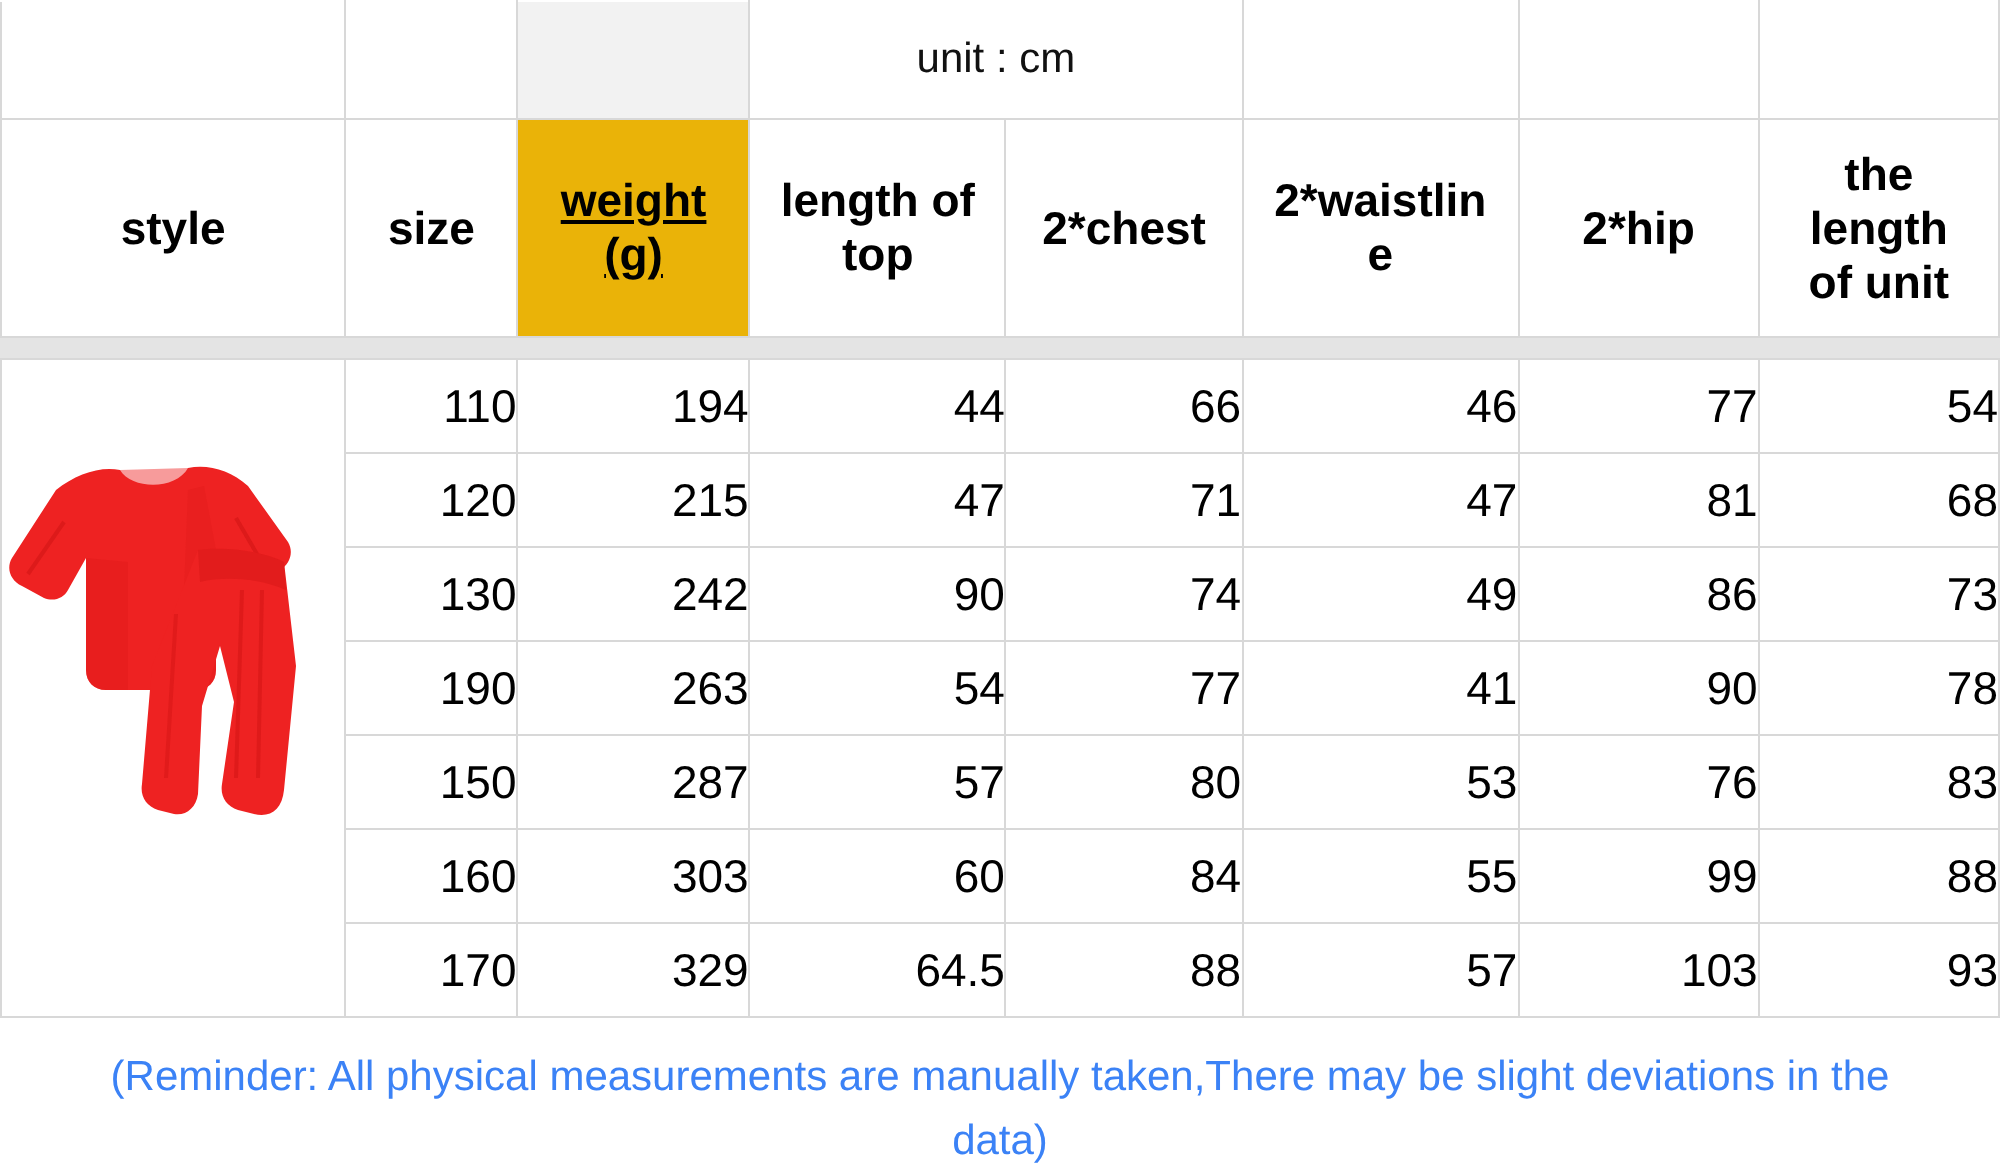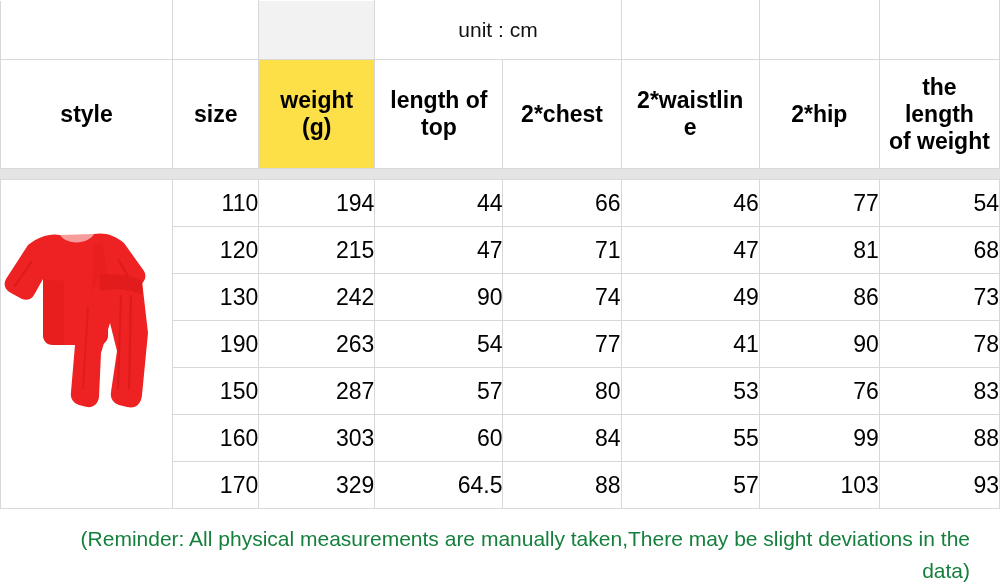--- a/index.html
+++ b/index.html
@@ -61,21 +61,22 @@
   
   tr.head-row td {
     height: 108px;
     font-weight: bold;
     font-size: 23px;
     line-height: 27px;
     background: #ffffff;
     padding: 0 4px;
   }
   tr.head-row td.shaded {
-    background: #fde047;
+    background: #eab308;
+    text-decoration: underline;
   }
 
   
   tr.sep-row td {
     height: 10px;
     background: #e4e4e4;
     border-left: 1px solid #e4e4e4;
     border-right: 1px solid #e4e4e4;
     border-top: 1px solid #d8d8d8;
     border-bottom: 1px solid #d8d8d8;
@@ -103,22 +104,22 @@
   }
   .prod-svg { display: block; }
 
   
   .reminder {
     box-sizing: border-box;
     width: 1000px;
     padding: 14px 30px 0 30px;
     font-size: 21px;
     line-height: 32px;
-    color: #15803d;
-    text-align: right;
+    color: #3b82f6;
+    text-align: center;
   }
 </style>
 </head>
 <body>
 
 <div class="sheet">
 
   <table class="size-table">
     <colgroup>
       <col class="c-style">
@@ -154,21 +155,21 @@
         </td>
         <td>2*chest</td>
         <td>
           <div>2*waistlin</div>
           <div>e</div>
         </td>
         <td>2*hip</td>
         <td>
           <div>the</div>
           <div>length</div>
-          <div>of weight</div>
+          <div>of unit</div>
         </td>
       </tr>
 
       <tr class="sep-row">
         <td></td>
         <td></td>
         <td></td>
         <td></td>
         <td></td>
         <td></td>

